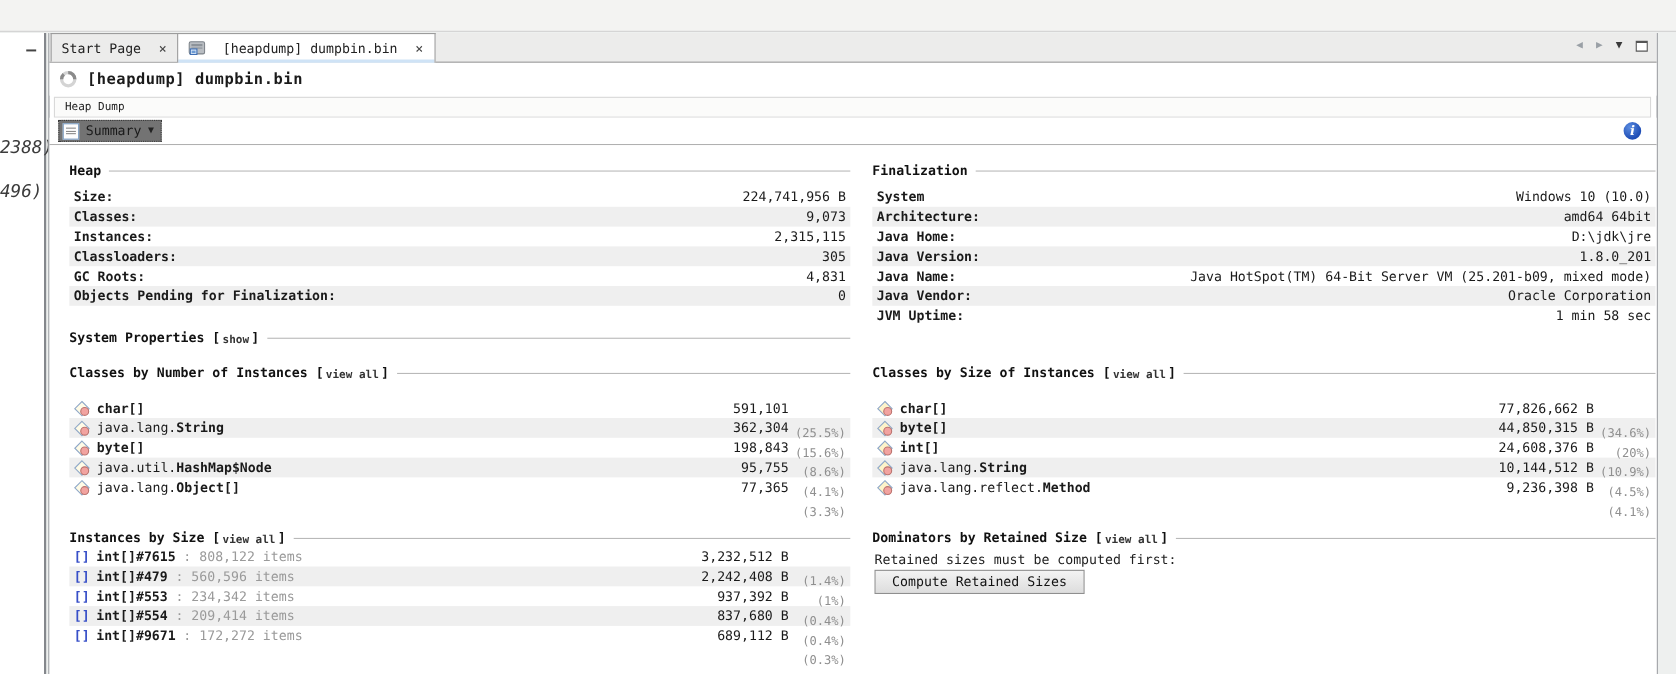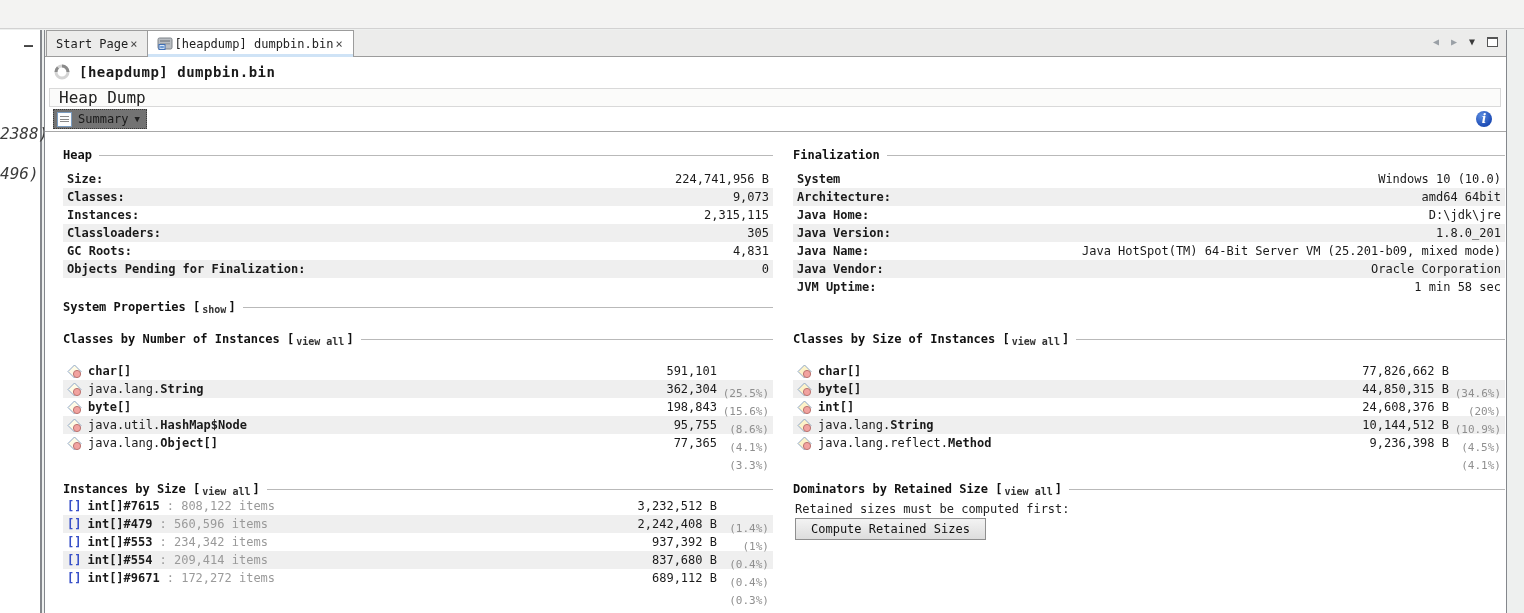--- a/index.html
+++ b/index.html
@@ -13,37 +13,37 @@
   .sidebar { position:absolute; left:0; top:30px; width:42px; height:583px; background:#ffffff; border-right:2px solid #84878c; }
   .sidebar .minbtn { position:absolute; top:8px; right:7px; font-size:15px; font-weight:bold; color:#444; cursor:default; line-height:14px; }
   .clipped { position:absolute; left:0; font-size:16px; color:#3c3c3c; white-space:nowrap;font-style:italic; }
   .clip1 { top:94px; } .clip2 { top:134px; }
 
   
   .main { position:absolute; left:44px; top:30px; width:1463px; height:583px; background:#ffffff; border-left:1px solid #84878c; border-right:1px solid #84878c; }
 
   
   .tabbar { position:relative; height:27px; background:#ececeb; border-bottom:1px solid #9c9c9c; display:flex; align-items:flex-end; padding-left:1px; }
-  .tab { display:flex; align-items:center; gap:1px; height:26px; padding:4px 9px; font-size:12px; border:1px solid #9c9c9c; border-bottom:none; background:#ececeb; color:#222; cursor:default; }
+  .tab { display:flex; align-items:center; gap:15px; height:26px; padding:4px 9px; font-size:12px; border:1px solid #9c9c9c; border-bottom:none; background:#ececeb; color:#222; cursor:default; }
   .tab + .tab { margin-left:-1px; }
   .tab.active { background:#ffffff; box-shadow: inset 0 -3px 0 #cfe3f6; margin-bottom:-1px; height:27px; }
   .tab-close { font-size:12px; color:#444; padding:0 1px; }
   .tab-icon svg { display:block; }
   .winctrls { position:absolute; right:8px; top:6px; display:flex; align-items:center; gap:12px; }
   .navglyph { font-size:10px; color:#9aa0a6; }
   .ddglyph { font-size:10px; color:#3a3a3a; }
   .maxicon { width:11px; height:10px; border:1px solid #555; border-top:2px solid #555; background:#fff; }
 
   
   .titlerow { display:flex; align-items:center; gap:9px; height:30px; padding-left:9px; background:#fff; }
   .spinner { width:16px; height:16px; }
   .title { font-size:14px; font-weight:bold; letter-spacing:0.5px; }
 
   
-  .viewstrip { margin:1px 5px 0 4px; height:19px; background:#fbfbfa; border:1px solid #d9d9d9; display:flex; align-items:center; padding-left:9px; font-size:16px; color:#222; }
+  .viewstrip { margin:1px 5px 0 4px; height:19px; background:#fbfbfa; border:1px solid #d9d9d9; display:flex; align-items:center; padding-left:9px; font-size:10px; color:#222; }
 
   
   .toolbar { position:relative; height:25px; display:flex; align-items:center; padding-left:8px; border-bottom:1px solid #a8a8a8; background:#fff; }
   .summary-btn { display:flex; align-items:center; gap:6px; height:20px; padding:0 6px 0 3px; background:#737373; border:1px dotted #3a3a3a; font-size:12px; cursor:default; }
   .sum-icon { width:15px; height:15px; background:#fdfdfd; border:1px solid #7b9cc0; display:flex; flex-direction:column; justify-content:space-evenly; padding:2px; }
   .sum-icon i { display:block; height:1px; background:#8a8a8a; }
   .caret { font-size:9px; color:#222; }
   .info-btn { position:absolute; right:14px; top:4px; width:16px; height:16px; border-radius:50%; background:radial-gradient(circle at 35% 30%, #5b8ce0, #1d4cb5 70%); color:#fff; font-family:"DejaVu Serif",serif; font-style:italic; font-weight:bold; font-size:12px; text-align:center; line-height:16px; cursor:default; }
 
   

